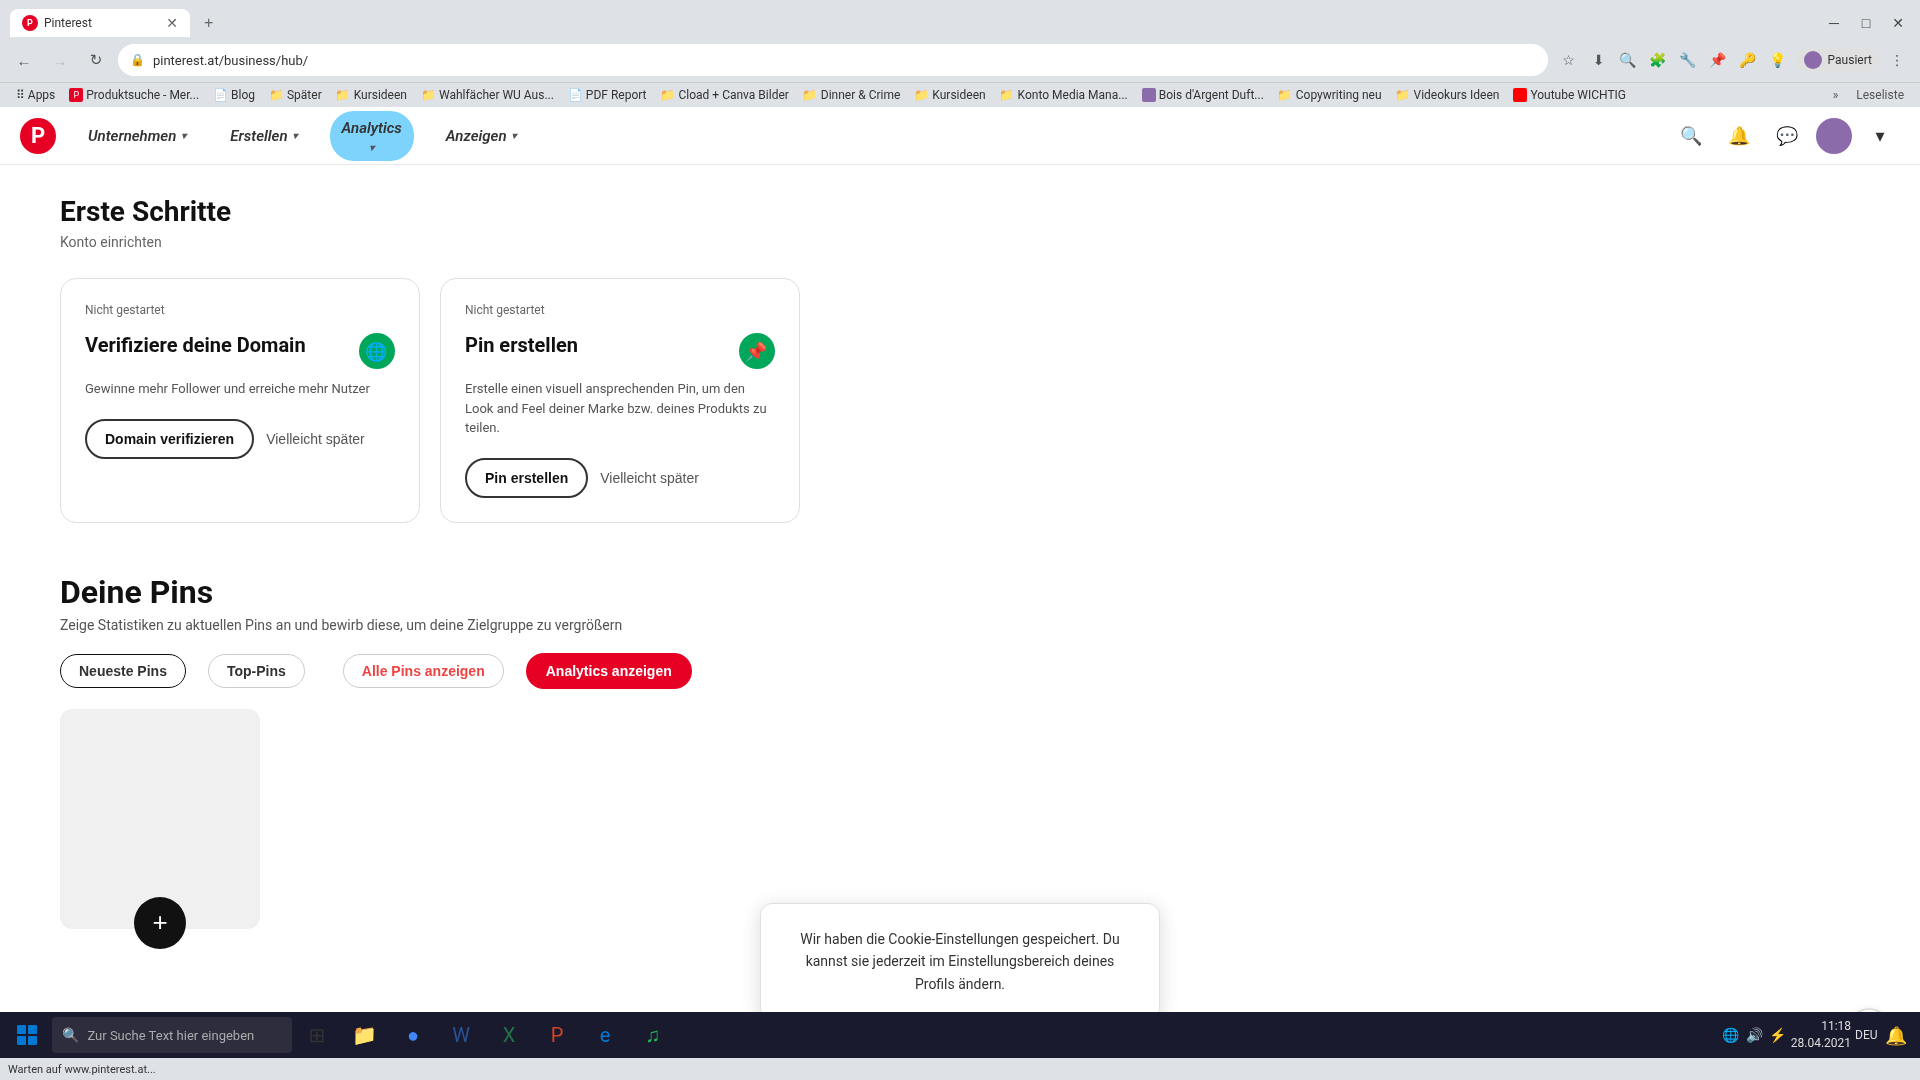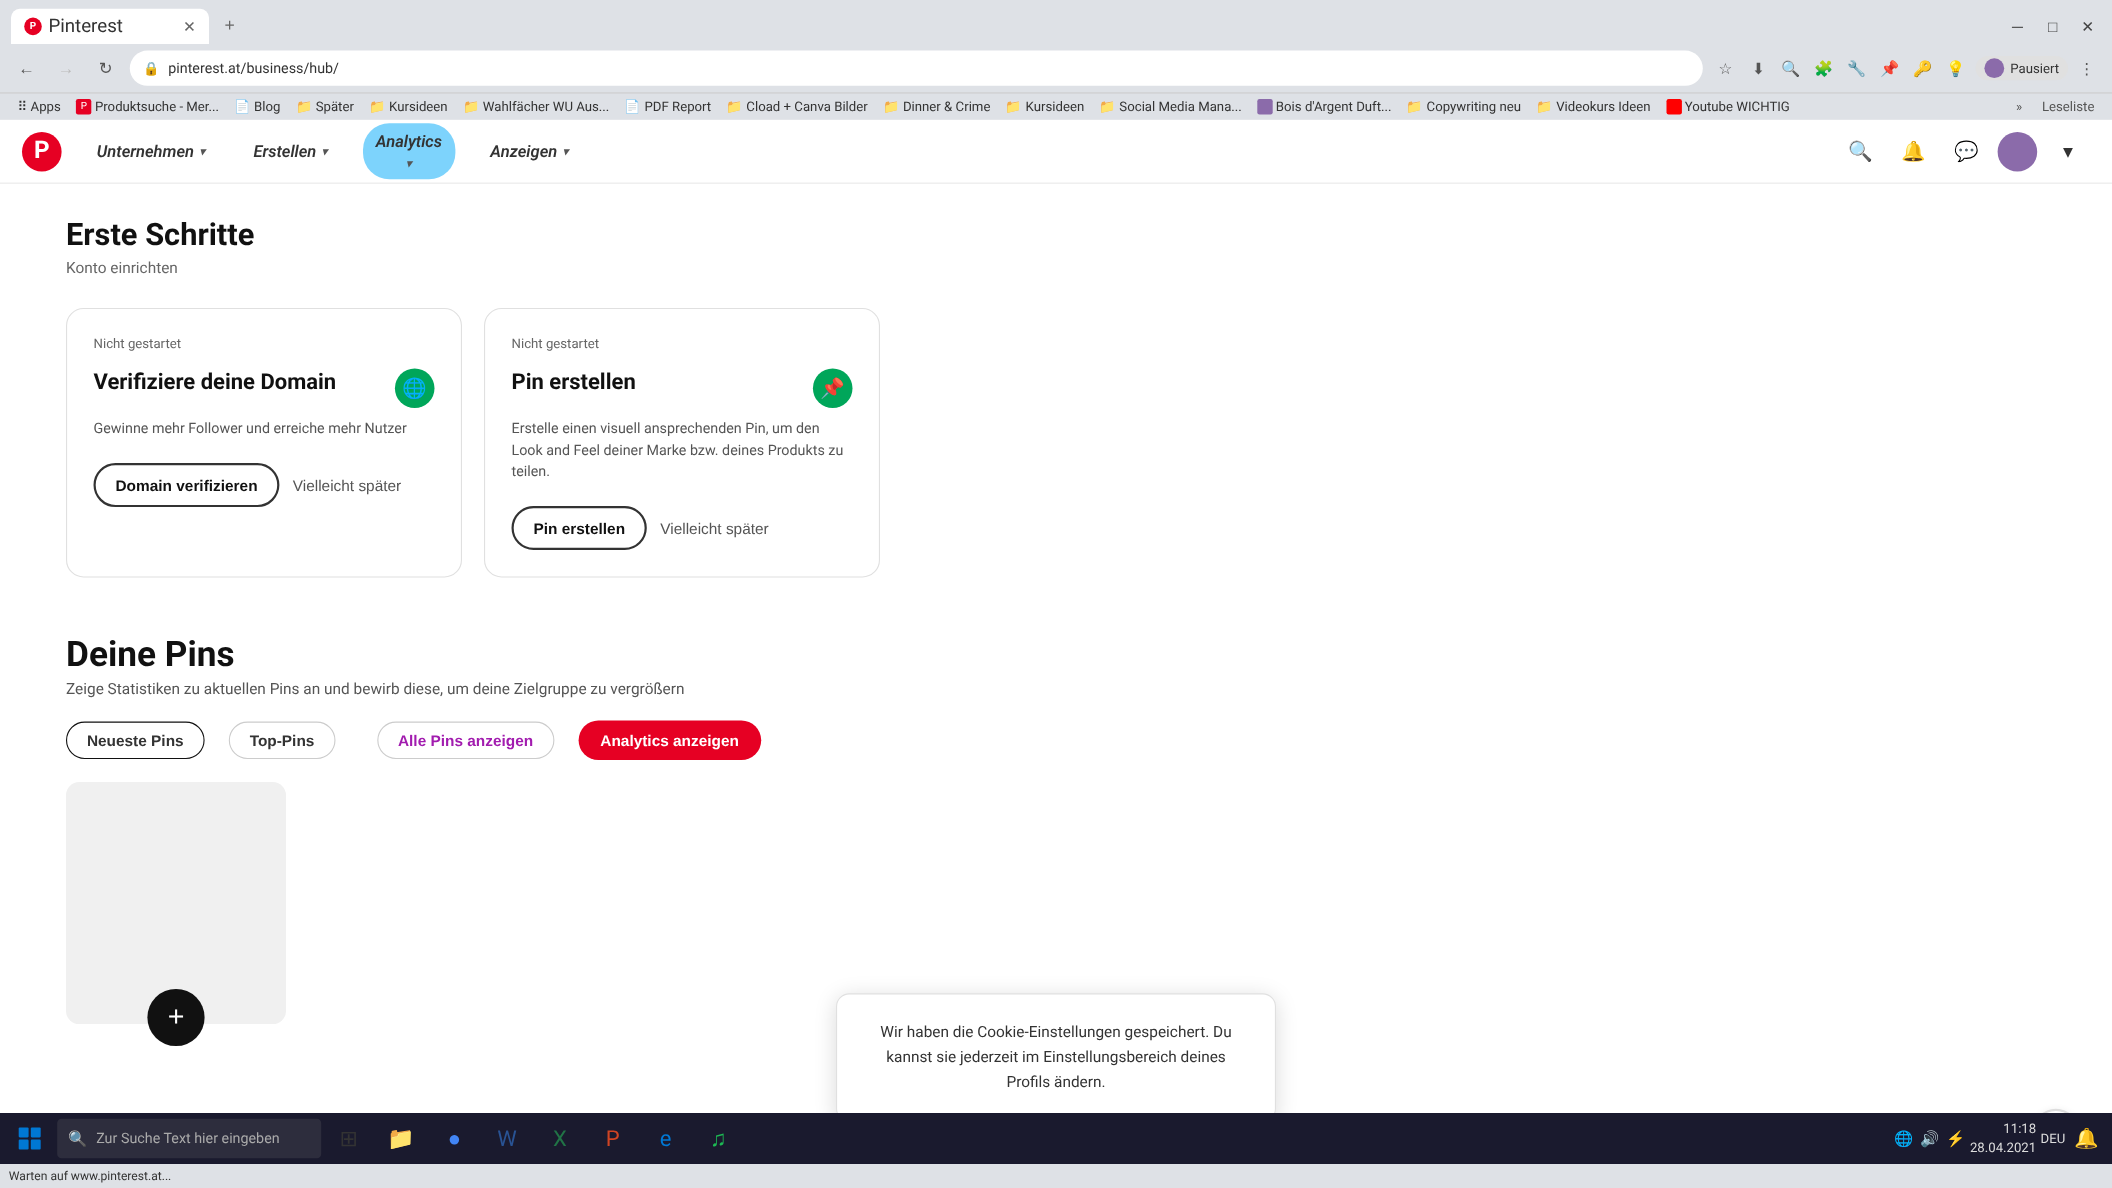--- a/index.html
+++ b/index.html
@@ -3,21 +3,21 @@
   <meta charset="utf-8">
   <style>
     * { margin: 0; padding: 0; box-sizing: border-box; }
     body { font-family: -apple-system, BlinkMacSystemFont, 'Segoe UI', Roboto, sans-serif; background: #fff; font-size: 14px; color: #333; width: 1920px; min-height: 1080px; overflow-x: hidden; }
 
     
     .browser-chrome { background: #dee1e6; width: 100%; }
     .tab-bar { display: flex; align-items: center; padding: 8px 0 0 10px; gap: 4px; }
     .tab { display: flex; align-items: center; gap: 6px; background: #fff; border-radius: 8px 8px 0 0; padding: 6px 12px; font-size: 13px; min-width: 180px; max-width: 220px; }
     .tab-favicon { width: 16px; height: 16px; background: #e60023; border-radius: 50%; display: flex; align-items: center; justify-content: center; color: white; font-size: 9px; font-weight: bold; flex-shrink: 0; }
-    .tab-title { flex: 1; white-space: nowrap; overflow: hidden; text-overflow: ellipsis; font-size: 17px; }
+    .tab-title { flex: 1; white-space: nowrap; overflow: hidden; text-overflow: ellipsis; font-size: 12px; }
     .tab-close { color: #666; font-size: 14px; cursor: pointer; margin-left: 4px; }
     .tab-new { background: transparent; border: none; padding: 6px 10px; font-size: 16px; cursor: pointer; color: #666; }
     .tab-bar-icons { margin-left: auto; display: flex; gap: 4px; padding-right: 8px; }
     .tab-bar-icon { width: 28px; height: 28px; display: flex; align-items: center; justify-content: center; cursor: pointer; color: #444; font-size: 14px; }
 
     .address-bar-row { display: flex; align-items: center; padding: 6px 10px; gap: 8px; }
     .nav-btn { width: 28px; height: 28px; border-radius: 50%; border: none; background: transparent; cursor: pointer; color: #555; font-size: 15px; display: flex; align-items: center; justify-content: center; }
     .nav-btn.disabled { color: #bbb; cursor: default; }
     .address-bar { flex: 1; height: 32px; border-radius: 16px; border: none; background: #fff; display: flex; align-items: center; padding: 0 12px; gap: 8px; font-size: 13px; }
     .address-lock { color: #555; font-size: 12px; }
@@ -63,21 +63,21 @@
     .card-actions { display: flex; gap: 12px; }
     .btn-primary { background: #fff; border: 2px solid #333; border-radius: 24px; padding: 10px 18px; font-size: 14px; font-weight: 600; cursor: pointer; color: #111; }
     .btn-secondary { background: transparent; border: none; font-size: 14px; color: #555; cursor: pointer; font-weight: 500; }
 
     
     .section-title { font-size: 32px; font-weight: 700; color: #111; margin-bottom: 6px; }
     .section-subtitle { font-size: 14px; color: #555; margin-bottom: 20px; }
     .pins-tabs-row { display: flex; align-items: center; gap: 22px; margin-bottom: 20px; flex-wrap: wrap; }
     .tab-pill { border: 1.5px solid #ccc; border-radius: 24px; padding: 8px 18px; font-size: 14px; font-weight: 600; cursor: pointer; background: #fff; color: #333; }
     .tab-pill.active { border-color: #111; }
-    .btn-show-all { border: 1.5px solid #ccc; border-radius: 24px; padding: 8px 18px; font-size: 14px; font-weight: 600; cursor: pointer; background: #fff; color: #a21caf; margin-left: 16px; }
+    .btn-show-all { border: 1.5px solid #ccc; border-radius: 24px; padding: 8px 18px; font-size: 14px; font-weight: 600; cursor: pointer; background: #fff; color: #ef4444; margin-left: 16px; }
     .btn-analytics { background: #e60023; border: none; border-radius: 24px; padding: 10px 20px; font-size: 14px; font-weight: 600; cursor: pointer; color: white; }
 
     
     .pins-area { display: flex; gap: 16px; }
     .pin-placeholder { width: 200px; min-height: 220px; background: #f0f0f0; border-radius: 12px; position: relative; }
     .pin-add-btn { position: absolute; bottom: -20px; left: 50%; transform: translateX(-50%); width: 52px; height: 52px; background: #111; border-radius: 50%; display: flex; align-items: center; justify-content: center; color: white; font-size: 26px; cursor: pointer; border: none; }
 
     
     .cookie-banner { position: fixed; bottom: 60px; left: 50%; transform: translateX(-50%); background: white; border: 1px solid #e0e0e0; border-radius: 12px; padding: 24px 32px; box-shadow: 0 4px 20px rgba(0,0,0,0.15); max-width: 400px; width: 400px; text-align: center; font-size: 14px; line-height: 1.6; color: #333; z-index: 1000; }
 
@@ -189,21 +189,21 @@
     <div class="bm-item">
       <span>📁</span>
       <span>Dinner &amp; Crime</span>
     </div>
     <div class="bm-item">
       <span>📁</span>
       <span>Kursideen</span>
     </div>
     <div class="bm-item">
       <span>📁</span>
-      <span>Social Media Mana...</span>
+      <span>Konto Media Mana...</span>
     </div>
     <div class="bm-item">
       <span style="width:14px;height:14px;background:#8b6baa;border-radius:2px;display:inline-block;"></span>
       <span>Bois d'Argent Duft...</span>
     </div>
     <div class="bm-item">
       <span>📁</span>
       <span>Copywriting neu</span>
     </div>
     <div class="bm-item">

